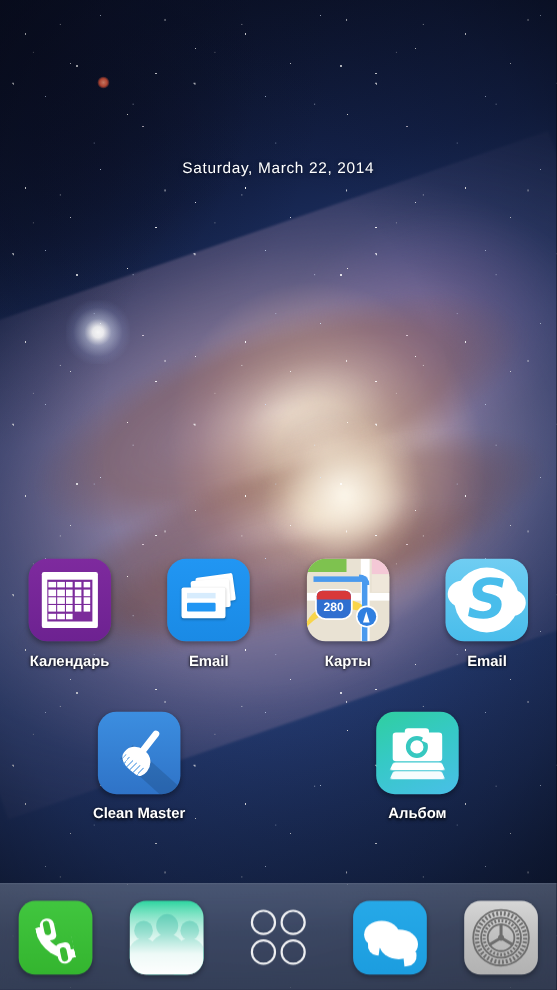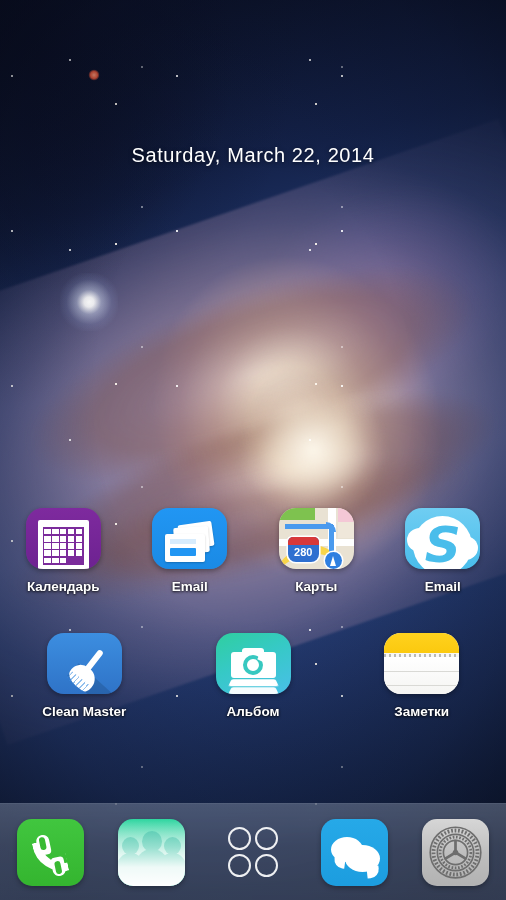--- a/index.html
+++ b/index.html
@@ -100,31 +100,31 @@
 
   
   .clock-wrap{ position:absolute; left:0; right:0; top:110px; text-align:center; }
   .clock-time{
     font-family:"DejaVu Sans", sans-serif;
     font-weight:300; font-size:86px; line-height:86px; color:#fff;
     letter-spacing:10px; text-indent:10px;
     text-shadow:0 1px 7px rgba(0,0,0,.38);
   }
   .clock-date{
-    margin-top:34px; font-size:20px; color:#fff; font-weight:400;
+    margin-top:34px; font-size:14px; color:#fff; font-weight:400;
     letter-spacing:.6px; text-shadow:0 1px 4px rgba(0,0,0,.55);
   }
 
   
   .grid{ position:absolute; left:0; right:0; top:508px; }
   .row{ display:flex; }
   .row + .row{ margin-top:39px; }
   .cell{ flex:1 1 0; display:flex; flex-direction:column; align-items:center; }
   .tile{
-    width:75px; height:61px; border-radius:17px; position:relative; overflow:hidden;
+    width:75px; height:75px; border-radius:17px; position:relative; overflow:hidden;
     box-shadow:0 2px 5px rgba(0,0,0,.33);
     text-decoration:underline;
   }
   .app-label{
     margin-top:10px; font-size:13.5px; font-weight:bold; color:#fff;
     text-shadow:0 1px 3px rgba(0,0,0,.8), 0 0 2px rgba(0,0,0,.6);
     white-space:nowrap;
   }
 
   
@@ -401,31 +401,20 @@
         <div class="tile ic-album">
           <div class="ph2"></div>
             <div class="ph1"></div>
           <div class="bump"></div>
             <div class="cam"></div>
             <div class="lens"></div>
         </div>
         <div class="app-label">Альбом</div>
       </div>
 
-      <div class="cell">
-        <div class="tile ic-notes">
-          <div class="shade"></div>
-          <div class="bar"></div>
-          <div class="perf"></div>
-          <div class="ln" style="top:38px"></div>
-          <div class="ln" style="top:52px"></div>
-          <div class="ln" style="top:66px"></div>
-        </div>
-        <div class="app-label">Заметки</div>
-      </div>
 
 
     </div>
   </div>
 
   <div class="dock">
 
     <div class="dock-slot">
       <div class="dock-tile ic-phone">
         <div class="arc"></div>

